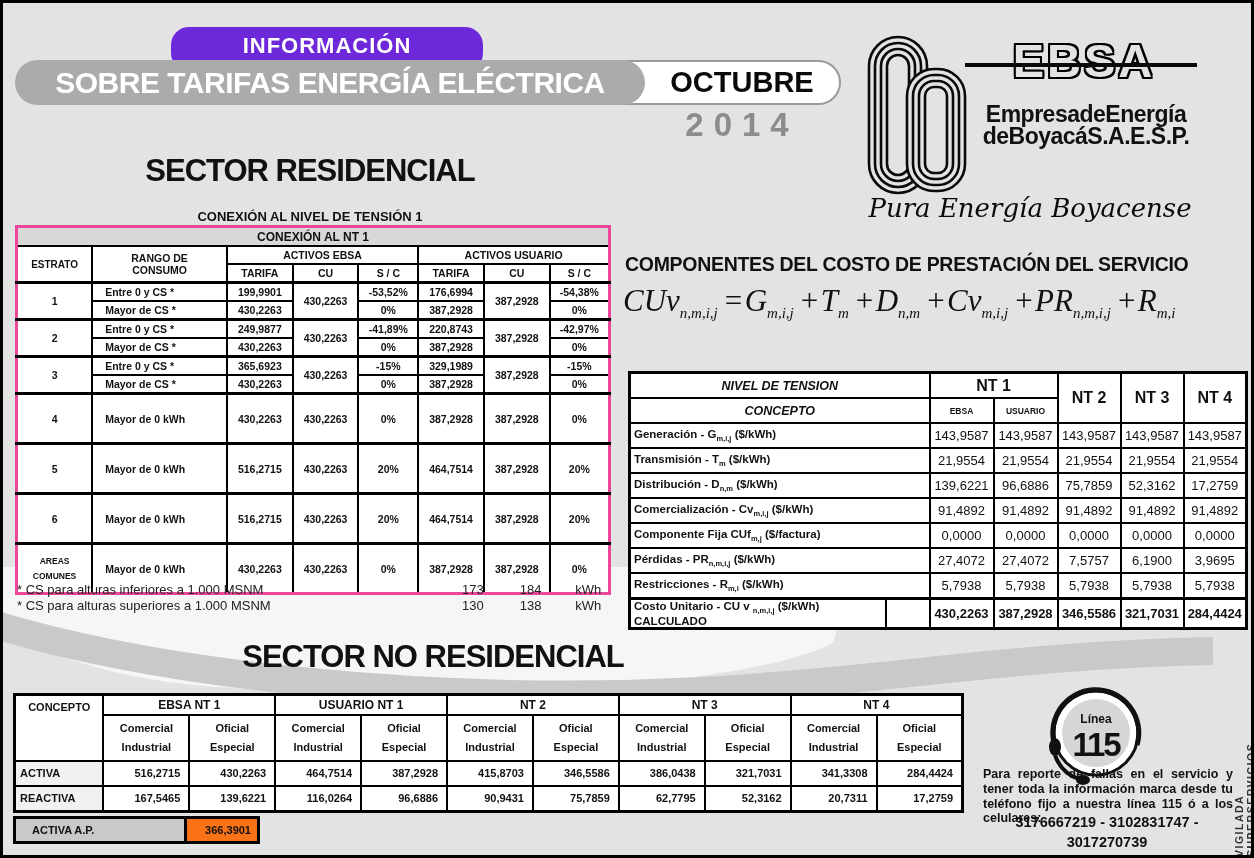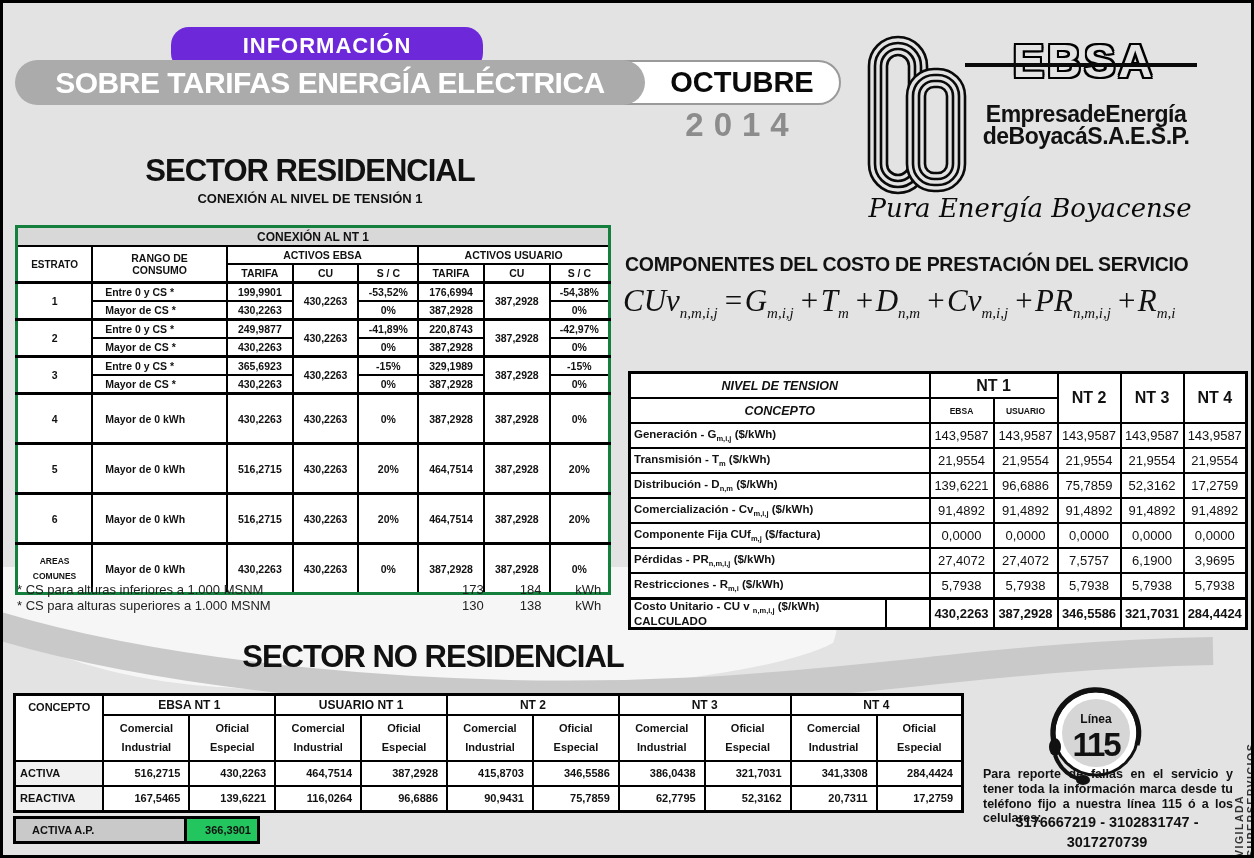--- a/index.html
+++ b/index.html
@@ -32,31 +32,31 @@
                 -2px -2px #000, 2px 2px #000, -2px 2px #000, 2px -2px #000; }
   .strike { position:absolute; left:102px; top:32px; width:232px; height:4px; background:#0a0a0a; }
   .brandline { position:absolute; left:112px; width:222px; text-align:center;
     font-weight:700; font-size:23px; letter-spacing:-0.5px; }
   .tagline { position:absolute; left:0; top:162px; width:334px; text-align:center;
     font-family:"DejaVu Serif", serif; font-style:italic; font-size:26px; color:#0a0a0a; }
 
   
   .h-res { left:12px; top:150px; width:590px; text-align:center; z-index:2; }
   .h-res .big { font-weight:700; font-size:31px; letter-spacing:-1px; }
-  .h-res .sub { font-weight:700; font-size:13px; margin-top:2px; }
+  .h-res .sub { font-weight:700; font-size:13px; margin-top:20px; }
   .h-nores { left:130px; top:636px; width:600px; text-align:center; font-weight:700;
     font-size:31px; letter-spacing:-1px; z-index:2; }
 
   
   table { border-collapse:collapse; background:#fff; z-index:2; }
   td,th { border:2px solid #000; padding:0 2px; }
   sub { font-size:7.5px; }
 
   
-  .res-table { left:12px; top:222px; width:596px; border:3px solid #15803d; font-size:10.5px; }
+  .res-table { left:12px; top:222px; width:596px; border:3px solid #ec4899; font-size:10.5px; }
   .res-table td, .res-table th { text-align:center; font-weight:700; height:16px; }
   .res-table .cap { background:#d8d8d8; font-size:12px; height:17px; }
   .res-table .rg { text-align:left; padding-left:12px; }
   .res-table .grp > td { border-top:3px solid #000; }
   .res-table .tall > td { height:47px; }
   .res-table .ac { font-size:8.5px; line-height:1.7; }
 
   .footnotes { left:14px; top:579px; width:600px; z-index:2; font-size:13px; color:#222; }
   .fn-line { display:flex; line-height:16px; }
   .fn-line .t { width:430px; }
@@ -85,21 +85,21 @@
   .bot-table th { font-weight:700; text-align:center; }
   .bot-table .g { height:20px; font-size:12px; }
   .bot-table .s { height:46px; font-weight:700; }
   .bot-table .s span { display:block; line-height:19px; }
   .bot-table .rowlbl { text-align:left; padding-left:4px; font-weight:700; background:#f1f1f1; height:23px; }
   .bot-table .num { text-align:right; padding-right:8px; font-weight:700; }
   .bot-table .concepto { vertical-align:top; padding-top:5px; font-size:11px; }
   .ap-table { left:10px; top:813px; z-index:2; font-size:11px; }
   .ap-table td { height:22px; border:3px solid #000; font-weight:700; }
   .ap-lbl { width:150px; background:#c9c9c9; text-align:left; padding-left:16px; }
-  .ap-val { width:62px; text-align:right; padding-right:6px; background:#22c55e; }
+  .ap-val { width:62px; text-align:right; padding-right:6px; background:#f97316; }
 
   
   .linea-logo { left:1038px; top:680px; width:108px; height:108px; z-index:3; }
   .contact-text { left:980px; top:764px; width:250px; font-weight:700; font-size:12.5px;
     line-height:1.18; text-align:justify; z-index:3; }
   .phones { left:974px; top:810px; width:260px; text-align:center; font-weight:700;
     font-size:14.5px; line-height:1.35; z-index:3; }
   .vigilada { left:1230px; top:686px; height:168px; writing-mode:vertical-rl;
     transform:rotate(180deg); font-size:10.5px; font-weight:700; letter-spacing:1.5px;
     color:#333; z-index:3; }

